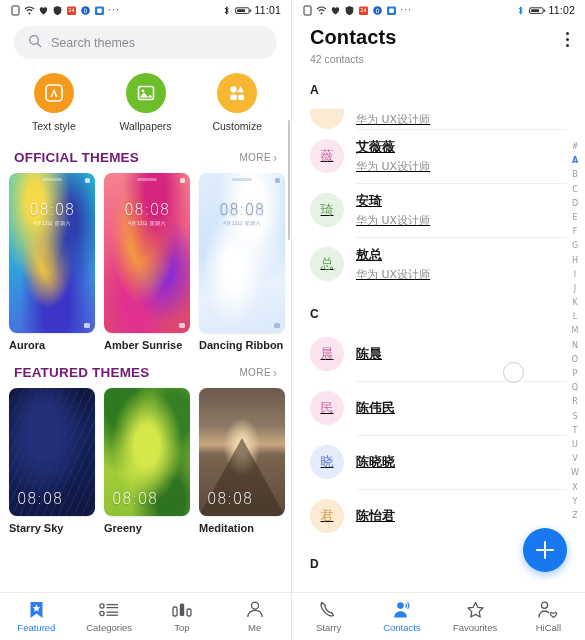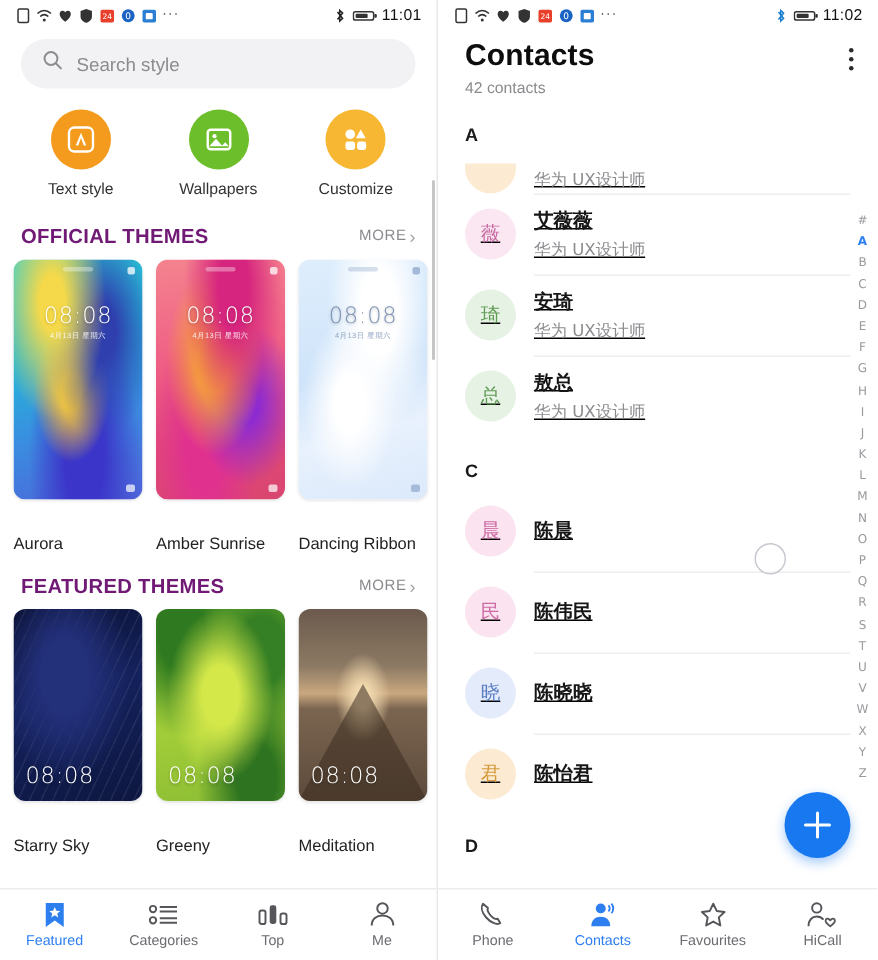--- a/index.html
+++ b/index.html
@@ -75,21 +75,21 @@
   }
   .thumb-clock {
     position: absolute; left: 50%; transform: translateX(-50%);
     text-align: center; color: #fff;
   }
   .thumb-clock.top { top: 28px; }
   .thumb-clock.bottom { bottom: 8px; left: 8px; transform: none; text-align: left; }
   .thumb-time { font-size: 15px; font-weight: 300; letter-spacing: .5px;
     text-shadow: 0 1px 2px rgba(0,0,0,.25); font-family: "DejaVu Sans", sans-serif; }
   .thumb-date { font-size: 5px; letter-spacing: .3px; opacity: .85; margin-top: 1px; }
-  .theme-name { font-size: 11px; color: #222; margin-top: 24px; white-space: nowrap; }
+  .theme-name { font-size: 11px; color: #222; margin-top: 6px; white-space: nowrap; font-weight: bold; }
 
   
   .art-aurora { background:
       radial-gradient(ellipse at 30% 18%, #f5d94a 0 10%, rgba(245,217,74,0) 42%),
       radial-gradient(ellipse at 68% 30%, #2f3fae 0 12%, rgba(47,63,174,0) 45%),
       radial-gradient(ellipse at 45% 55%, #f2c53d 0 10%, rgba(242,197,61,0) 38%),
       radial-gradient(ellipse at 55% 82%, #3b36c9 0 20%, rgba(59,54,201,0) 55%),
       linear-gradient(160deg, #2ecfd4 0%, #23b7d8 35%, #3a8de0 65%, #4f5fd8 100%); }
   .art-amber { background:
       radial-gradient(ellipse at 60% 12%, #d6257e 0 14%, rgba(214,37,126,0) 45%),
@@ -263,21 +263,21 @@
         <span class="status-time">11:01</span>
       </div>
     </div>
 
     <div class="search-wrap">
       <div class="search-box">
         <span><svg width="14" height="14" viewBox="0 0 14 14">
               <circle cx="6" cy="6" r="4.3" fill="none" stroke="#8b8b90" stroke-width="1.3"></circle>
               <line x1="9.2" y1="9.2" x2="12.6" y2="12.6" stroke="#8b8b90" stroke-width="1.3" stroke-linecap="round"></line>
             </svg></span>
-        <span class="search-placeholder">Search style</span>
+        <span class="search-placeholder">Search themes</span>
       </div>
     </div>
 
     <div class="shortcuts">
       <div class="shortcut">
         <div class="shortcut-circle" style="background:#F49A1C">
           <svg width="22" height="22" viewBox="0 0 22 22">
               <rect x="3" y="3" width="16" height="16" rx="3.5" fill="none" stroke="#fff" stroke-width="1.6"></rect>
               <path d="M11 6.5 L14.5 15 H12.8 L11 10 L9.2 15 H7.5Z" fill="#fff"></path>
             </svg>
@@ -617,21 +617,21 @@
 
     <div class="fab"></div>
 
     <div class="bottomnav">
       <div class="navitem">
         <span class="navicon">
           <svg width="19" height="19" viewBox="0 0 19 19">
               <path d="M3 2.5 C1.5 4.5 2 8 5 11.5 C8 15 12 16.8 14.5 15.5 L12.8 12.5 C11.5 13 9.5 11.8 8 10.2 C6.5 8.5 5.6 6.6 6.3 5.4Z" fill="none" stroke="#55555a" stroke-width="1.3" stroke-linejoin="round"></path>
             </svg>
         </span>
-        <span class="nav-label">Phone</span>
+        <span class="nav-label">Starry</span>
       </div>
       <div class="navitem">
         <span class="navicon">
           <svg width="19" height="18" viewBox="0 0 19 18">
               <circle cx="8.5" cy="4.6" r="3.3" fill="#2d7ff0"></circle>
               <path d="M2.2 16.5 C2.2 12.3 5 10.2 8.5 10.2 C12 10.2 14.8 12.3 14.8 16.5Z" fill="#2d7ff0"></path>
               <path d="M13.6 2.6 Q15.4 4.6 13.6 6.6" fill="none" stroke="#2d7ff0" stroke-width="1.2"></path>
               <path d="M15.6 1.4 Q18.2 4.6 15.6 7.8" fill="none" stroke="#2d7ff0" stroke-width="1.2"></path>
             </svg>
         </span>

